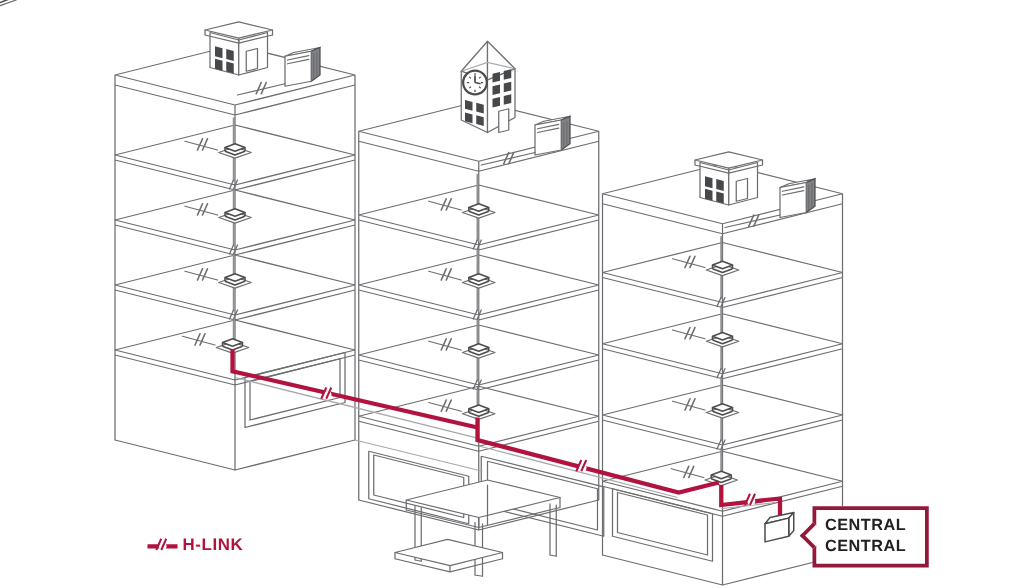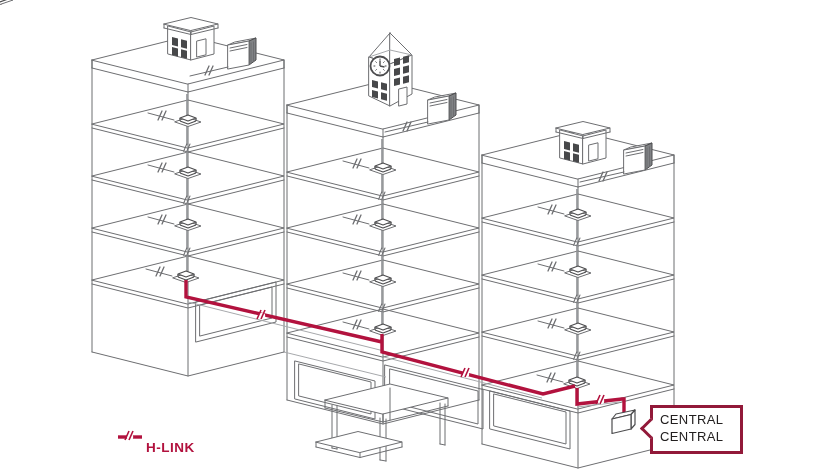--- a/index.html
+++ b/index.html
@@ -26,28 +26,27 @@
   .pipe{stroke:#8f9194;stroke-width:1.6;fill:none;}
   .redline{stroke:var(--hlink-red);stroke-width:3.4;fill:none;stroke-linejoin:miter;}
   .redthin{stroke:var(--hlink-red);stroke-width:1.6;fill:none;}
   .louver{fill:#808285;stroke:#4d4d4f;stroke-width:1;}
   .gap{fill:#ffffff;stroke:none;}
   
   .legend-label{
     position:absolute;left:146px;top:428px;
     font-size:13.5px;font-weight:bold;letter-spacing:.5px;
     color:var(--hlink-red);
-    margin-top:12px;
   }
   
   .callout{
     position:absolute;left:650px;top:405px;width:74px;
     background:#ffffff;border:3px solid var(--callout-border);
     padding:4px 6px 5px 7px;
-    font-size:13px;font-weight:normal;letter-spacing:.4px;line-height:1.3;
+    font-size:13px;font-weight:bold;letter-spacing:.4px;line-height:1.3;
     color:var(--text-dark);
   }
   .callout .ptr{
     position:absolute;left:-10px;top:13px;width:12px;height:12px;
     background:#ffffff;transform:rotate(45deg);
     border-left:3px solid var(--callout-border);
     border-bottom:3px solid var(--callout-border);
   }
   .callout div{position:relative;z-index:1;background:transparent;}
 </style>

